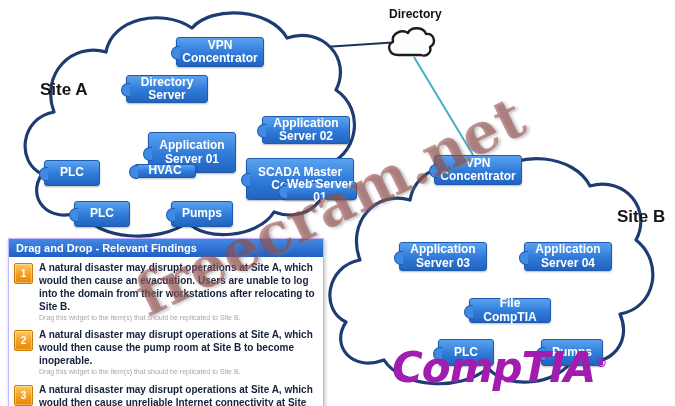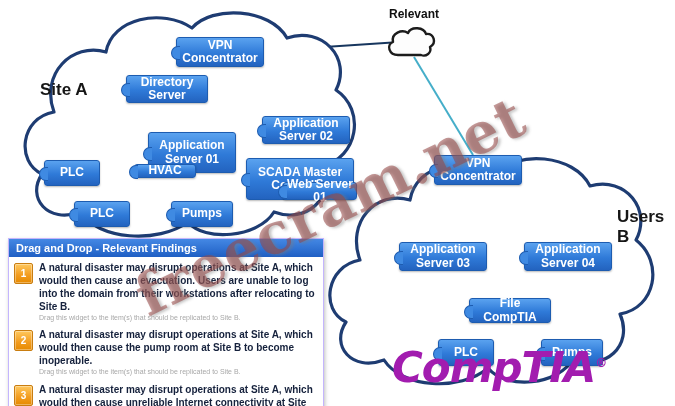--- a/index.html
+++ b/index.html
@@ -80,23 +80,23 @@
 
     <path d="M 384,360 C 352,372 330,346 346,322 C 320,310 326,266 360,260 C 346,222 376,190 410,200
          C 416,164 466,154 496,174 C 516,150 574,154 590,186 C 626,176 652,210 636,240
          C 664,262 656,308 620,314 C 634,346 604,372 574,358 C 558,386 506,390 488,368
          C 460,392 402,388 384,360 Z" fill="#ffffff" stroke="#1e3c72" stroke-width="3.2" stroke-linejoin="round"></path>
 
     <path d="M 398,55 C 389,55 386,45 393,42 C 391,33 402,29 408,33 C 411,26 424,27 426,34
          C 434,33 437,43 430,47 C 432,53 426,57 421,55 Z" fill="#fdfdfd" stroke="#1c1c1c" stroke-width="2.4" stroke-linejoin="round"></path>
   </svg>
 
-  <div class="internet-label" style="left:389px; top:7px;">Relevant</div>
+  <div class="internet-label" style="left:389px; top:7px;">Directory</div>
   <div class="site-label" style="left:40px; top:80px;">Site A</div>
-  <div class="site-label" style="left:617px; top:207px;">Users B</div>
+  <div class="site-label" style="left:617px; top:207px;">Site B</div>
 
   <div class="widget" style="left:176px; top:37px; width:88px; height:30px;">
     <span>VPN Concentrator</span>
   </div>
   <div class="widget" style="left:126px; top:75px; width:82px; height:28px;">
     <span>Directory Server</span>
   </div>
   <div class="widget" style="left:148px; top:116px; width:88px; height:41px;margin-top:16px;">
     <span>Application Server 01</span>
   </div>

